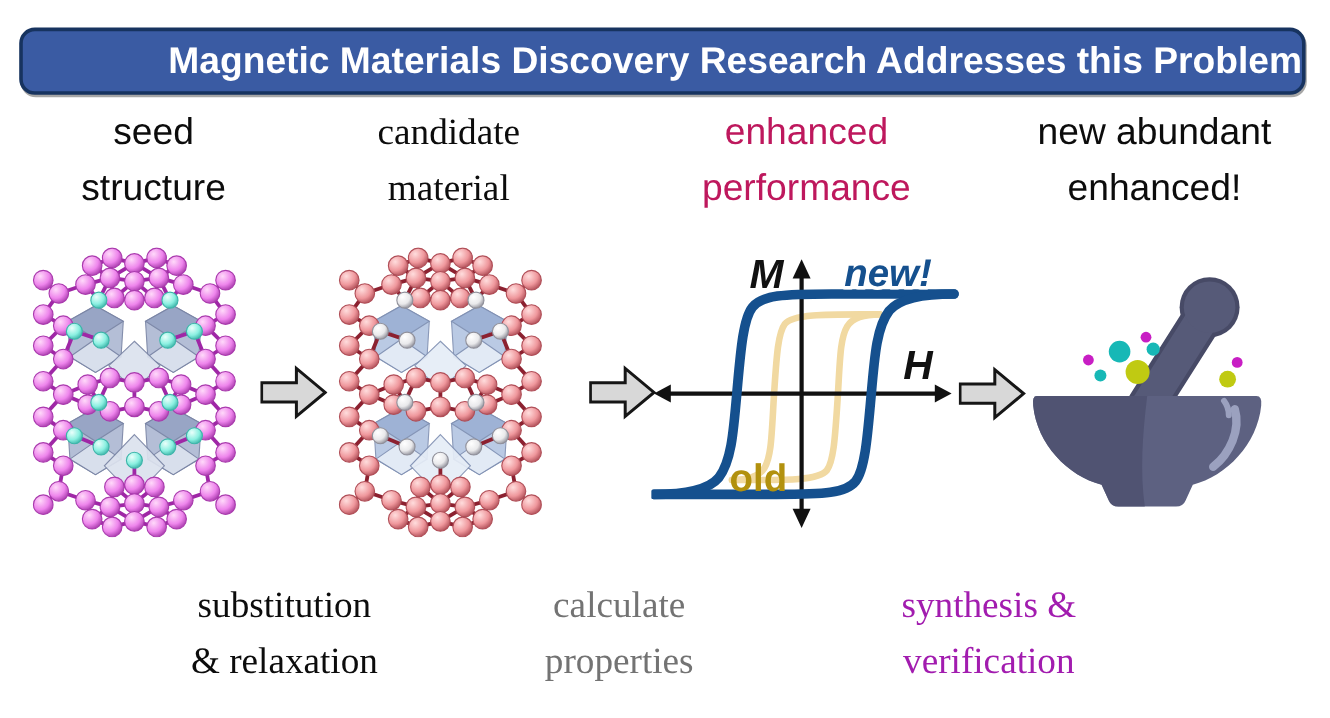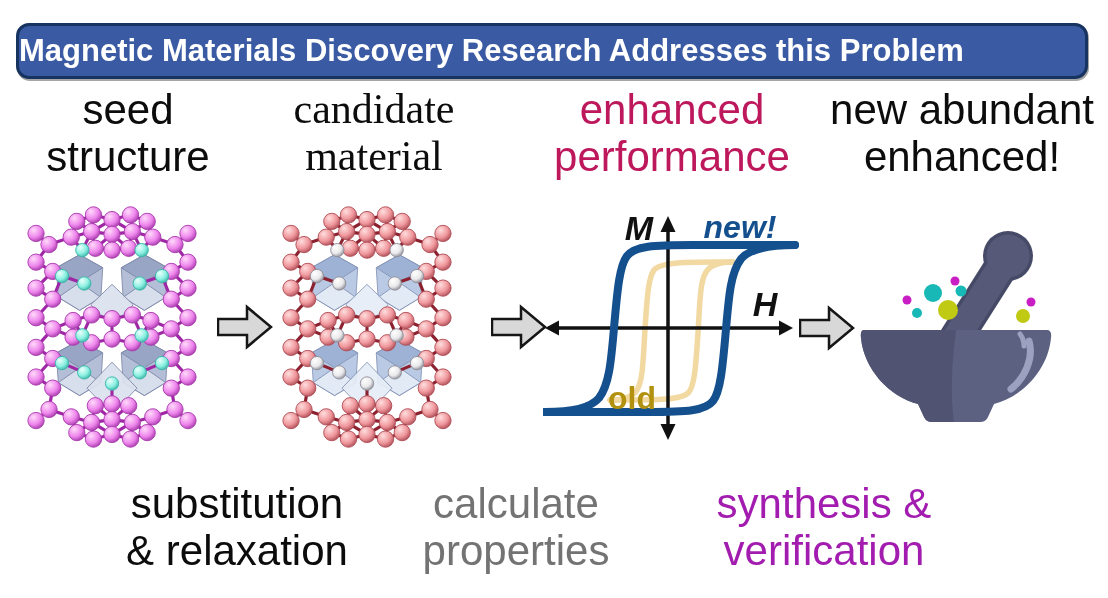--- a/index.html
+++ b/index.html
@@ -1,25 +1,25 @@
 <!DOCTYPE html>
 <html><head>
 <meta charset="utf-8">
 <style>
   html,body{margin:0;padding:0;background:#ffffff;}
   .page{position:relative;width:1108px;height:598px;background:#ffffff;overflow:hidden;
         font-family:"Liberation Sans",sans-serif;}
   .banner{position:absolute;left:16px;top:23px;width:1066px;height:50px;border:3px solid #17335f;
-          border-radius:13px;background:#3a5ba3;display:flex;align-items:center;justify-content:flex-start;
+          border-radius:13px;background:#3a5ba3;display:flex;align-items:center;justify-content:flex-end;
           box-shadow:1px 2px 0 rgba(0,0,0,0.35);}
   .banner span{color:#ffffff;font-size:31px;font-weight:bold;white-space:nowrap;}
   .toplabel,.botlabel{position:absolute;transform:translateX(-50%);text-align:center;
-          font-size:42px;line-height:47px;color:#0c0c0c;white-space:nowrap;}
+          font-size:31px;line-height:47px;color:#0c0c0c;white-space:nowrap;}
   .toplabel{top:86px;}
-  .botlabel{top:480px;}
+  .botlabel{top:480px;font-family:Liberation Serif, serif;}
   .fig{position:absolute;}
   svg text{font-family:"Liberation Sans",sans-serif;}
 </style>
 </head>
 <body>
 
 <div class="page">
 
   <div class="banner" style="background: rgb(58, 91, 163); border-color: rgb(23, 51, 95);">
     <span style="color: rgb(255, 255, 255);">Magnetic Materials Discovery Research Addresses this Problem</span>

